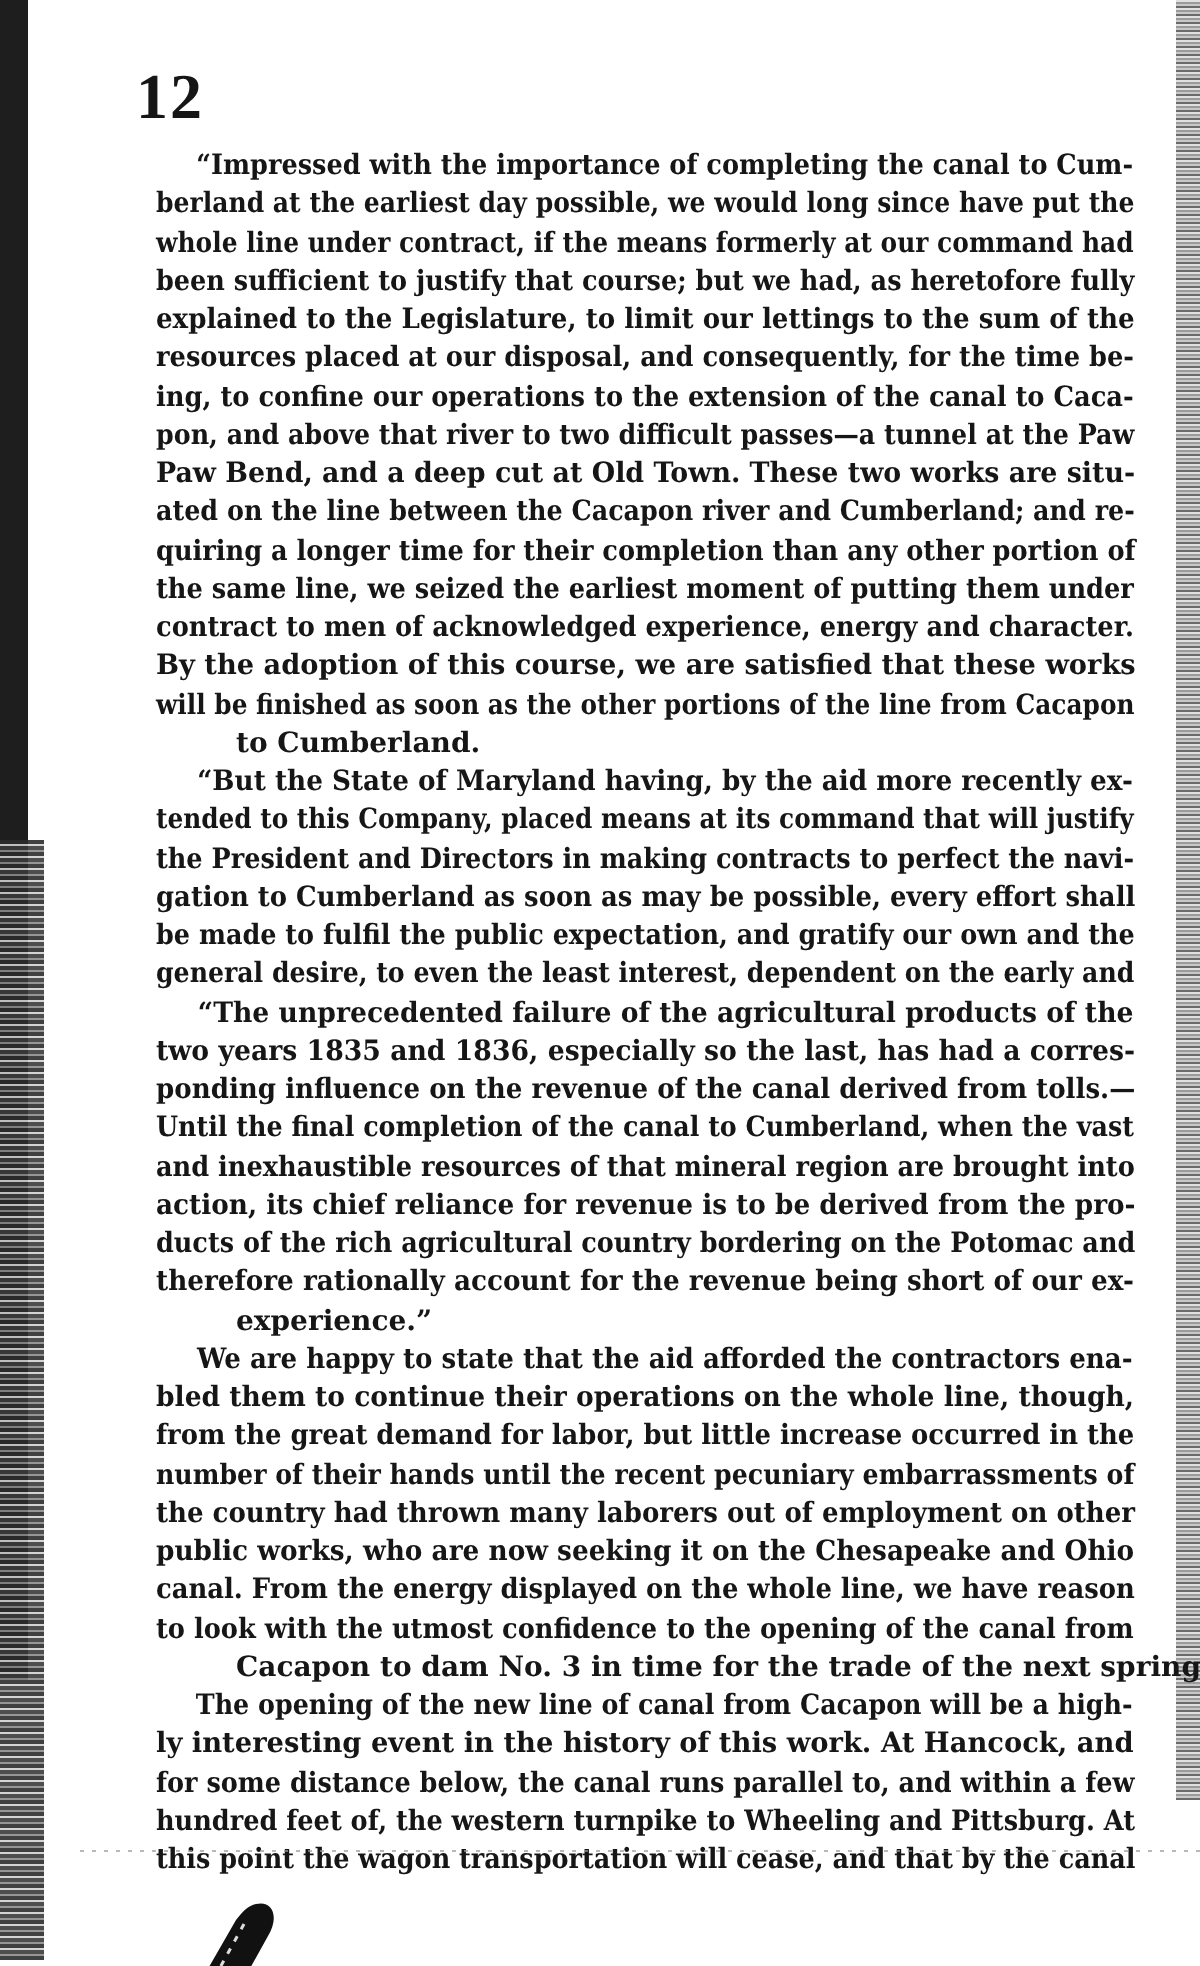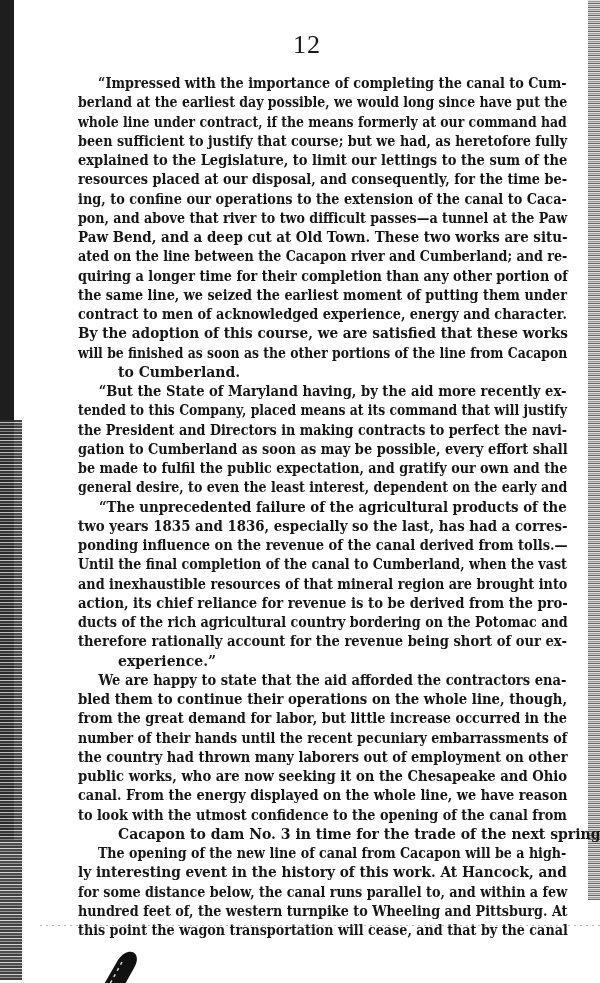--- a/index.html
+++ b/index.html
@@ -43,24 +43,23 @@
       top: 0;
       width: 478px;
       font-family: "DejaVu Serif", "Liberation Serif", serif;
       color: #161616;
     }
     .page-number {
       position: absolute;
       left: 0;
       width: 478px;
       top: 30px;
-      text-align: center;
       font-family: "Liberation Serif", serif;
-      font-weight: normal;
-      font-size: 26px;
+      font-weight: bold;
+      font-size: 32px;
       letter-spacing: 1px;
     }
     .body-text {
       position: absolute;
       top: 74px;
       left: 10px;
       width: 468px;
       font-size: 14px;
       line-height: 19.25px;
       font-weight: bold;

